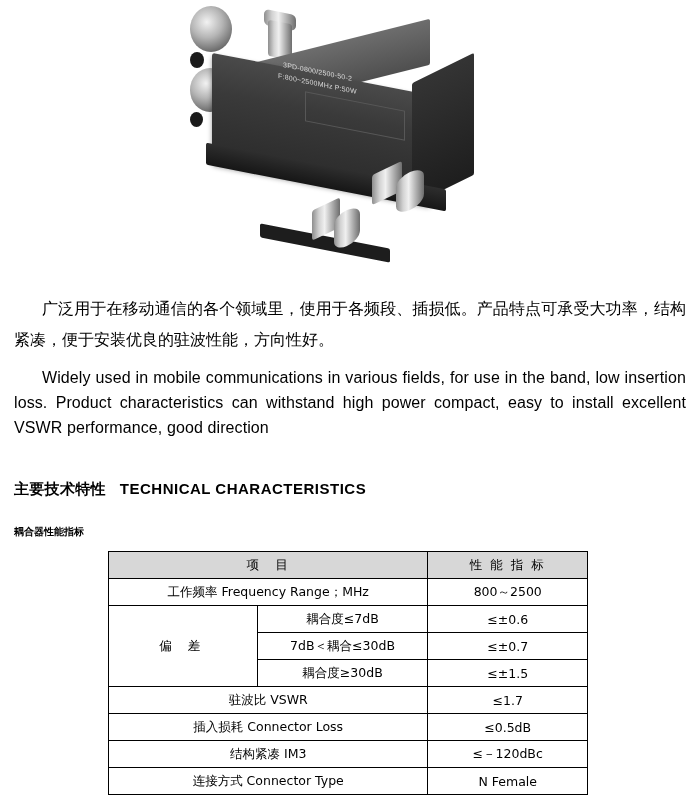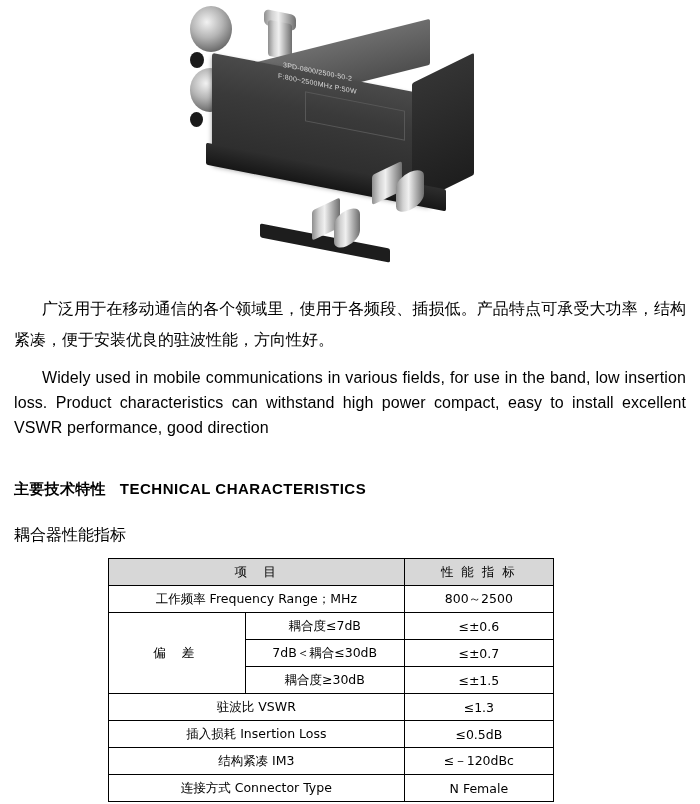--- a/index.html
+++ b/index.html
@@ -184,33 +184,33 @@
     font-family: "DejaVu Sans", "Liberation Sans", sans-serif;
     letter-spacing: 0.3px;
   }
   .section-title .en {
     margin-left: 14px;
     font-family: "Liberation Sans", sans-serif;
     letter-spacing: 0.5px;
   }
   .sub-title {
     margin: 26px 0 8px 14px;
-    font-size: 16px;
-    font-weight: normal;
+    font-size: 10px;
+    font-weight: bold;
     font-family: "DejaVu Sans", "Liberation Sans", sans-serif;
   }
 
   
   .spec-wrap {
     margin: 12px 0 0 108px;
     width: 482px;
   }
   table.spec {
     border-collapse: collapse;
-    width: 446px;
+    width: 480px;
     font-size: 12.5px;
     font-family: "DejaVu Sans", "Liberation Sans", sans-serif;
   }
   table.spec td {
     border: 1px solid #000000;
     text-align: center;
     vertical-align: middle;
     height: 24px;
     padding: 1px 2px;
   }
@@ -285,24 +285,24 @@
       <tr>
         <td class="mid-col">7dB＜耦合≤30dB</td>
         <td class="val-col">≤±0.7</td>
       </tr>
       <tr>
         <td class="mid-col">耦合度≥30dB</td>
         <td class="val-col">≤±1.5</td>
       </tr>
       <tr>
         <td class="span2" colspan="2">驻波比  VSWR</td>
-        <td class="val-col">≤1.3</td>
-      </tr>
-      <tr>
-        <td class="span2" colspan="2">插入损耗  Insertion Loss</td>
+        <td class="val-col">≤1.7</td>
+      </tr>
+      <tr>
+        <td class="span2" colspan="2">插入损耗  Connector Loss</td>
         <td class="val-col">≤0.5dB</td>
       </tr>
       <tr>
         <td class="span2" colspan="2">结构紧凑  IM3</td>
         <td class="val-col">≤－120dBc</td>
       </tr>
       <tr>
         <td class="span2" colspan="2">连接方式  Connector Type</td>
         <td class="val-col">N Female</td>
       </tr>

